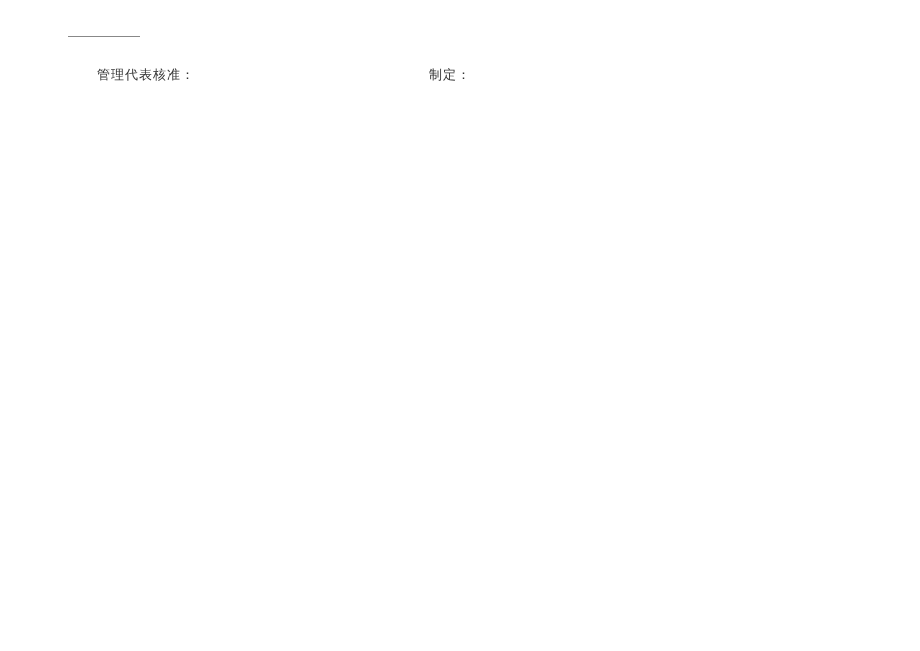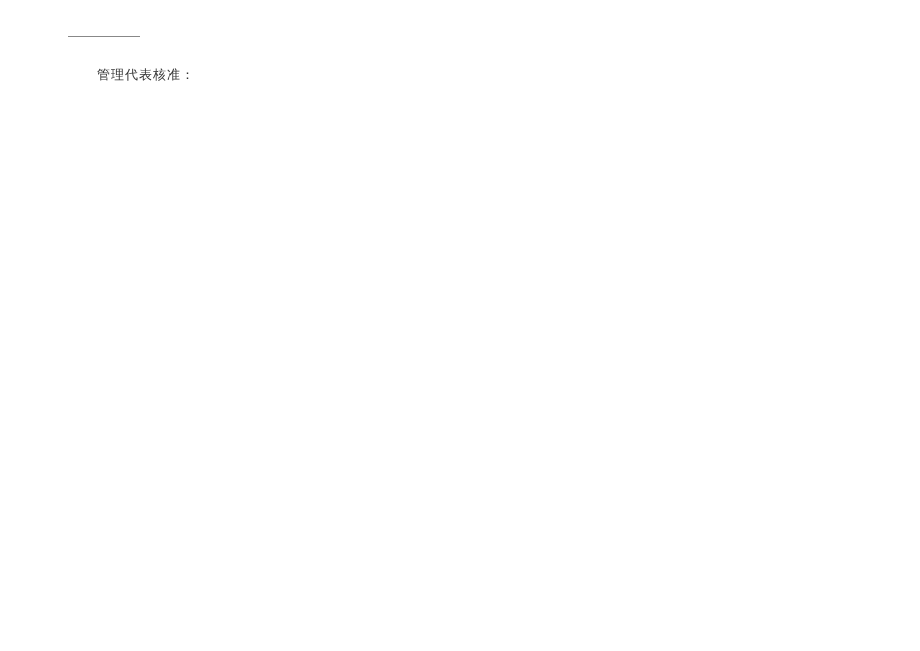--- a/index.html
+++ b/index.html
@@ -43,13 +43,14 @@
       flex: 1;
     }
   </style>
 </head>
 <body>
 
 <div class="header-border"></div>
 
 <div class="signature-row">
   <div class="sig-field-1">管理代表核准：</div>
+  <div class="sig-field-2">制定：</div>
 </div>
 
 </body></html>

